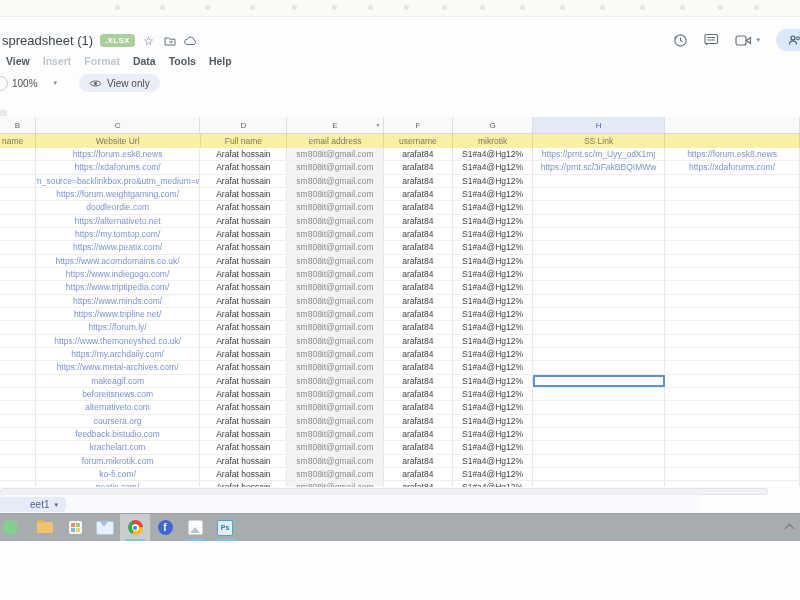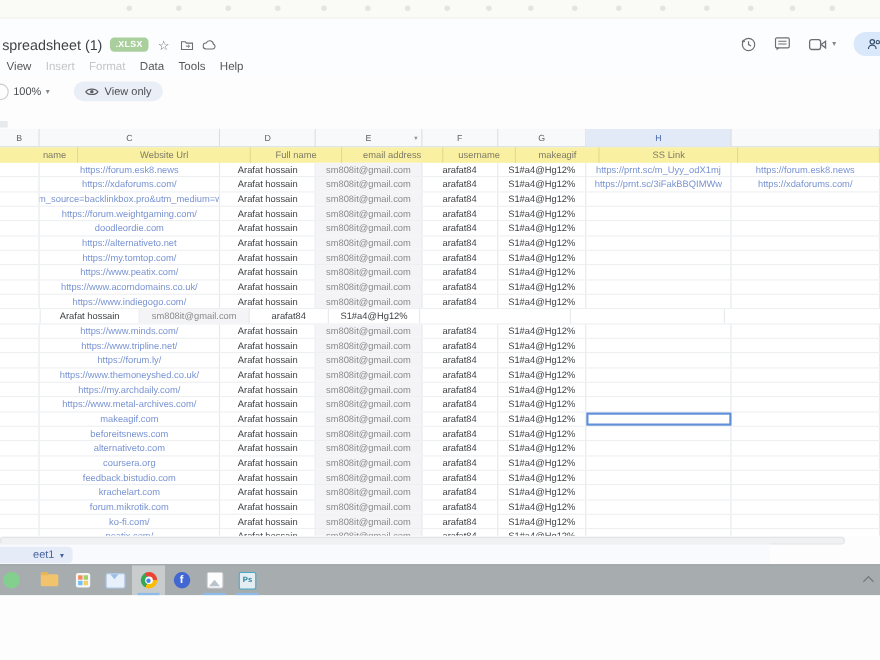--- a/index.html
+++ b/index.html
@@ -11,46 +11,46 @@
   .ghost-strip{left:0;top:0;width:800px;height:16px;background:#fafaf7;border-bottom:1px solid #ededea;}
   .ghost-dot{position:absolute;top:5px;width:5px;height:5px;border-radius:50%;background:#e4e5e0;}
 
   
   .sheets-header{left:0;top:17px;width:800px;height:53px;background:#fcfdfe;}
   .title-row{position:absolute;left:2px;top:16px;display:flex;align-items:center;gap:7px;}
   .doc-title{font-size:13px;color:#3f4246;}
   .xlsx-badge{font-size:8px;font-weight:bold;color:#ffffff;background:#a9cf9d;border-radius:4px;padding:2px 5px;letter-spacing:.3px;text-align:center;}
   .hdr-ic{width:14px;height:14px;display:inline-flex;align-items:center;justify-content:center;color:#6b6f74;font-size:12px;}
   .menu-bar{position:absolute;left:6px;top:38px;display:flex;gap:13px;font-size:10.5px;color:#55585c;}
-  .menu-item{cursor:default;}
+  .menu-item{cursor:default;font-weight:bold;}
   .menu-item.disabled{color:#c3c6ca;}
   .hdr-right{position:absolute;right:6px;top:12px;display:flex;align-items:center;gap:16px;}
   .hdr-right svg{display:block;}
   .share-pill{width:26px;height:22px;border-radius:12px 0 0 12px;background:#d9e8fb;display:flex;align-items:center;justify-content:flex-end;margin-right:-8px;}
 
   
   .toolbar{left:0;top:70px;width:800px;height:26px;background:#fdfdfe;display:flex;align-items:center;}
   .cut-ic{position:absolute;left:-7px;top:6px;width:13px;height:13px;border:1.5px solid #c9ccd0;border-radius:50%;}
-  .zoom-ctl{margin-left:12px;font-size:10px;color:#4a4d51;display:flex;align-items:center;gap:4px;}
+  .zoom-ctl{margin-left:12px;font-size:10px;color:#4a4d51;display:flex;align-items:center;gap:16px;}
   .caret{font-size:7px;color:#80868b;}
   .viewonly-chip{margin-left:22px;height:18px;background:#eaeef7;border-radius:12px;display:flex;align-items:center;gap:5px;padding:0 10px;font-size:10px;color:#4a4d52;}
 
   
   .grid{left:0;top:117px;width:800px;height:370px;overflow:hidden;background:#fff;}
   .corner-chip{position:absolute;left:0;top:110px;width:7px;height:6px;background:#e7e9eb;}
   .row{display:flex;}
   .letters-row{height:16px;background:#f8f9fa;border-bottom:1px solid #d8dbde;}
   .letter-cell{box-sizing:border-box;border-right:1px solid #dcdfe2;display:flex;align-items:center;justify-content:center;
                font-size:8px;color:#5f6368;position:relative;}
   .letter-cell.sel{background:#e2eaf8;color:#4a68a8;}
   .e-caret{position:absolute;right:3px;top:4px;font-size:6px;color:#8d9297;}
   .hdr-row{height:14px;background:#faf0a2;}
   .hdr-cell{box-sizing:border-box;border-right:1px solid #e3d98f;display:flex;align-items:center;justify-content:center;
             font-size:8.5px;color:#7d7a66;overflow:hidden;white-space:nowrap;}
-  .hdr-cell.left{justify-content:flex-start;padding-left:2px;margin-left:37px;}
+  .hdr-cell.left{justify-content:flex-start;padding-left:2px;}
   .data-row{height:13.34px;box-sizing:border-box;border-bottom:1px solid #edeff1;}
   .cell{box-sizing:border-box;border-right:1px solid #e6e8ea;display:flex;align-items:center;justify-content:center;
         font-size:8.5px;color:#3f4144;overflow:hidden;white-space:nowrap;position:relative;}
   .col-b{width:37px;} .col-c{width:171px;} .col-d{width:90px;} .col-e{width:100px;}
   .col-f{width:72px;} .col-g{width:83px;} .col-h{width:137px;} .col-i{width:140px;}
   .cell.email{background:#f4f4f6;color:#8a8a8a;}
   .link{color:#7893d2;}
   .cell.selected{outline:2px solid #5f8fd6;outline-offset:-2px;}
   .overflow-span{position:absolute;left:-37px;top:0;height:13px;line-height:13px;width:218px;overflow:hidden;
                  white-space:nowrap;text-align:left;}
@@ -199,21 +199,21 @@
       <div class="letter-cell col-g">G</div>
       <div class="letter-cell col-h sel">H</div>
       <div class="letter-cell col-i"></div>
     </div>
     <div class="row hdr-row">
       <div class="hdr-cell col-b left">name</div>
       <div class="hdr-cell col-c">Website Url</div>
       <div class="hdr-cell col-d">Full name</div>
       <div class="hdr-cell col-e">email address</div>
       <div class="hdr-cell col-f">username</div>
-      <div class="hdr-cell col-g">makeagif</div>
+      <div class="hdr-cell col-g">mikrotik</div>
       <div class="hdr-cell col-h">SS Link</div>
       <div class="hdr-cell col-i"></div>
     </div>
     <div class="row data-row">
       <div class="cell col-b"></div>
       <div class="cell col-c">
         <span class="link">https://forum.esk8.news</span>
       </div>
       <div class="cell col-d">Arafat hossain</div>
       <div class="cell col-e email">sm808it@gmail.com</div>
@@ -333,20 +333,23 @@
       </div>
       <div class="cell col-d">Arafat hossain</div>
       <div class="cell col-e email">sm808it@gmail.com</div>
       <div class="cell col-f">arafat84</div>
       <div class="cell col-g">S1#a4@Hg12%</div>
       <div class="cell col-h"></div>
       <div class="cell col-i"></div>
     </div>
     <div class="row data-row">
       <div class="cell col-b"></div>
+      <div class="cell col-c">
+        <span class="link">https://www.triptipedia.com/</span>
+      </div>
       <div class="cell col-d">Arafat hossain</div>
       <div class="cell col-e email">sm808it@gmail.com</div>
       <div class="cell col-f">arafat84</div>
       <div class="cell col-g">S1#a4@Hg12%</div>
       <div class="cell col-h"></div>
       <div class="cell col-i"></div>
     </div>
     <div class="row data-row">
       <div class="cell col-b"></div>
       <div class="cell col-c">

